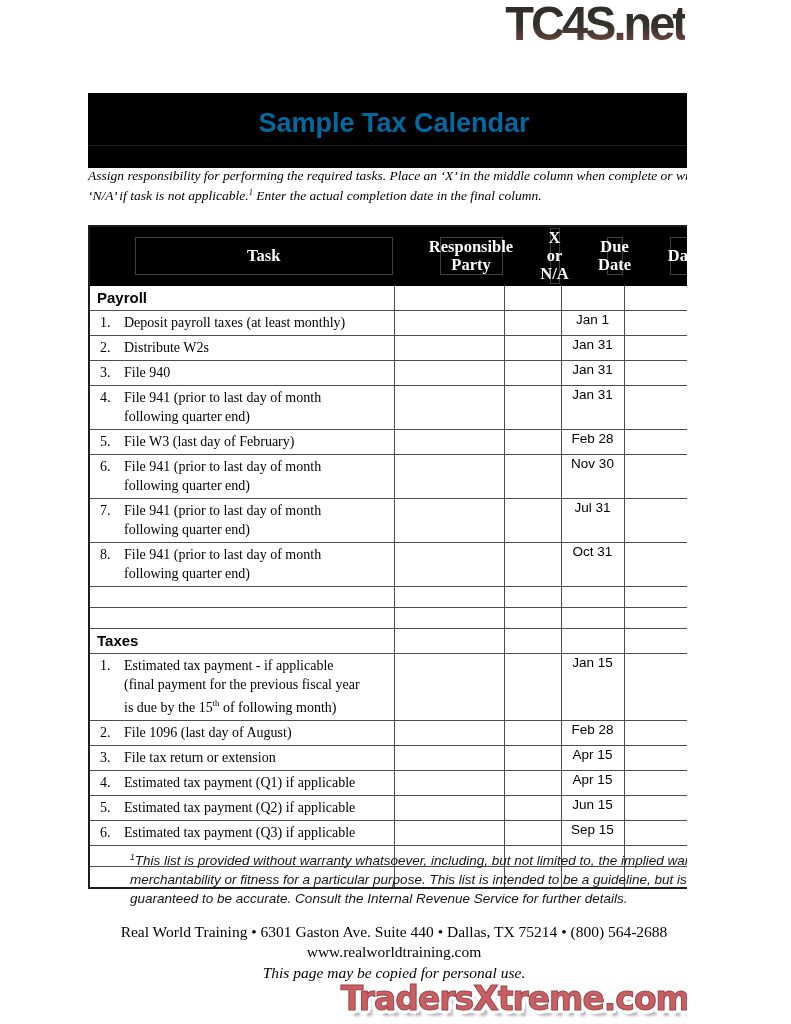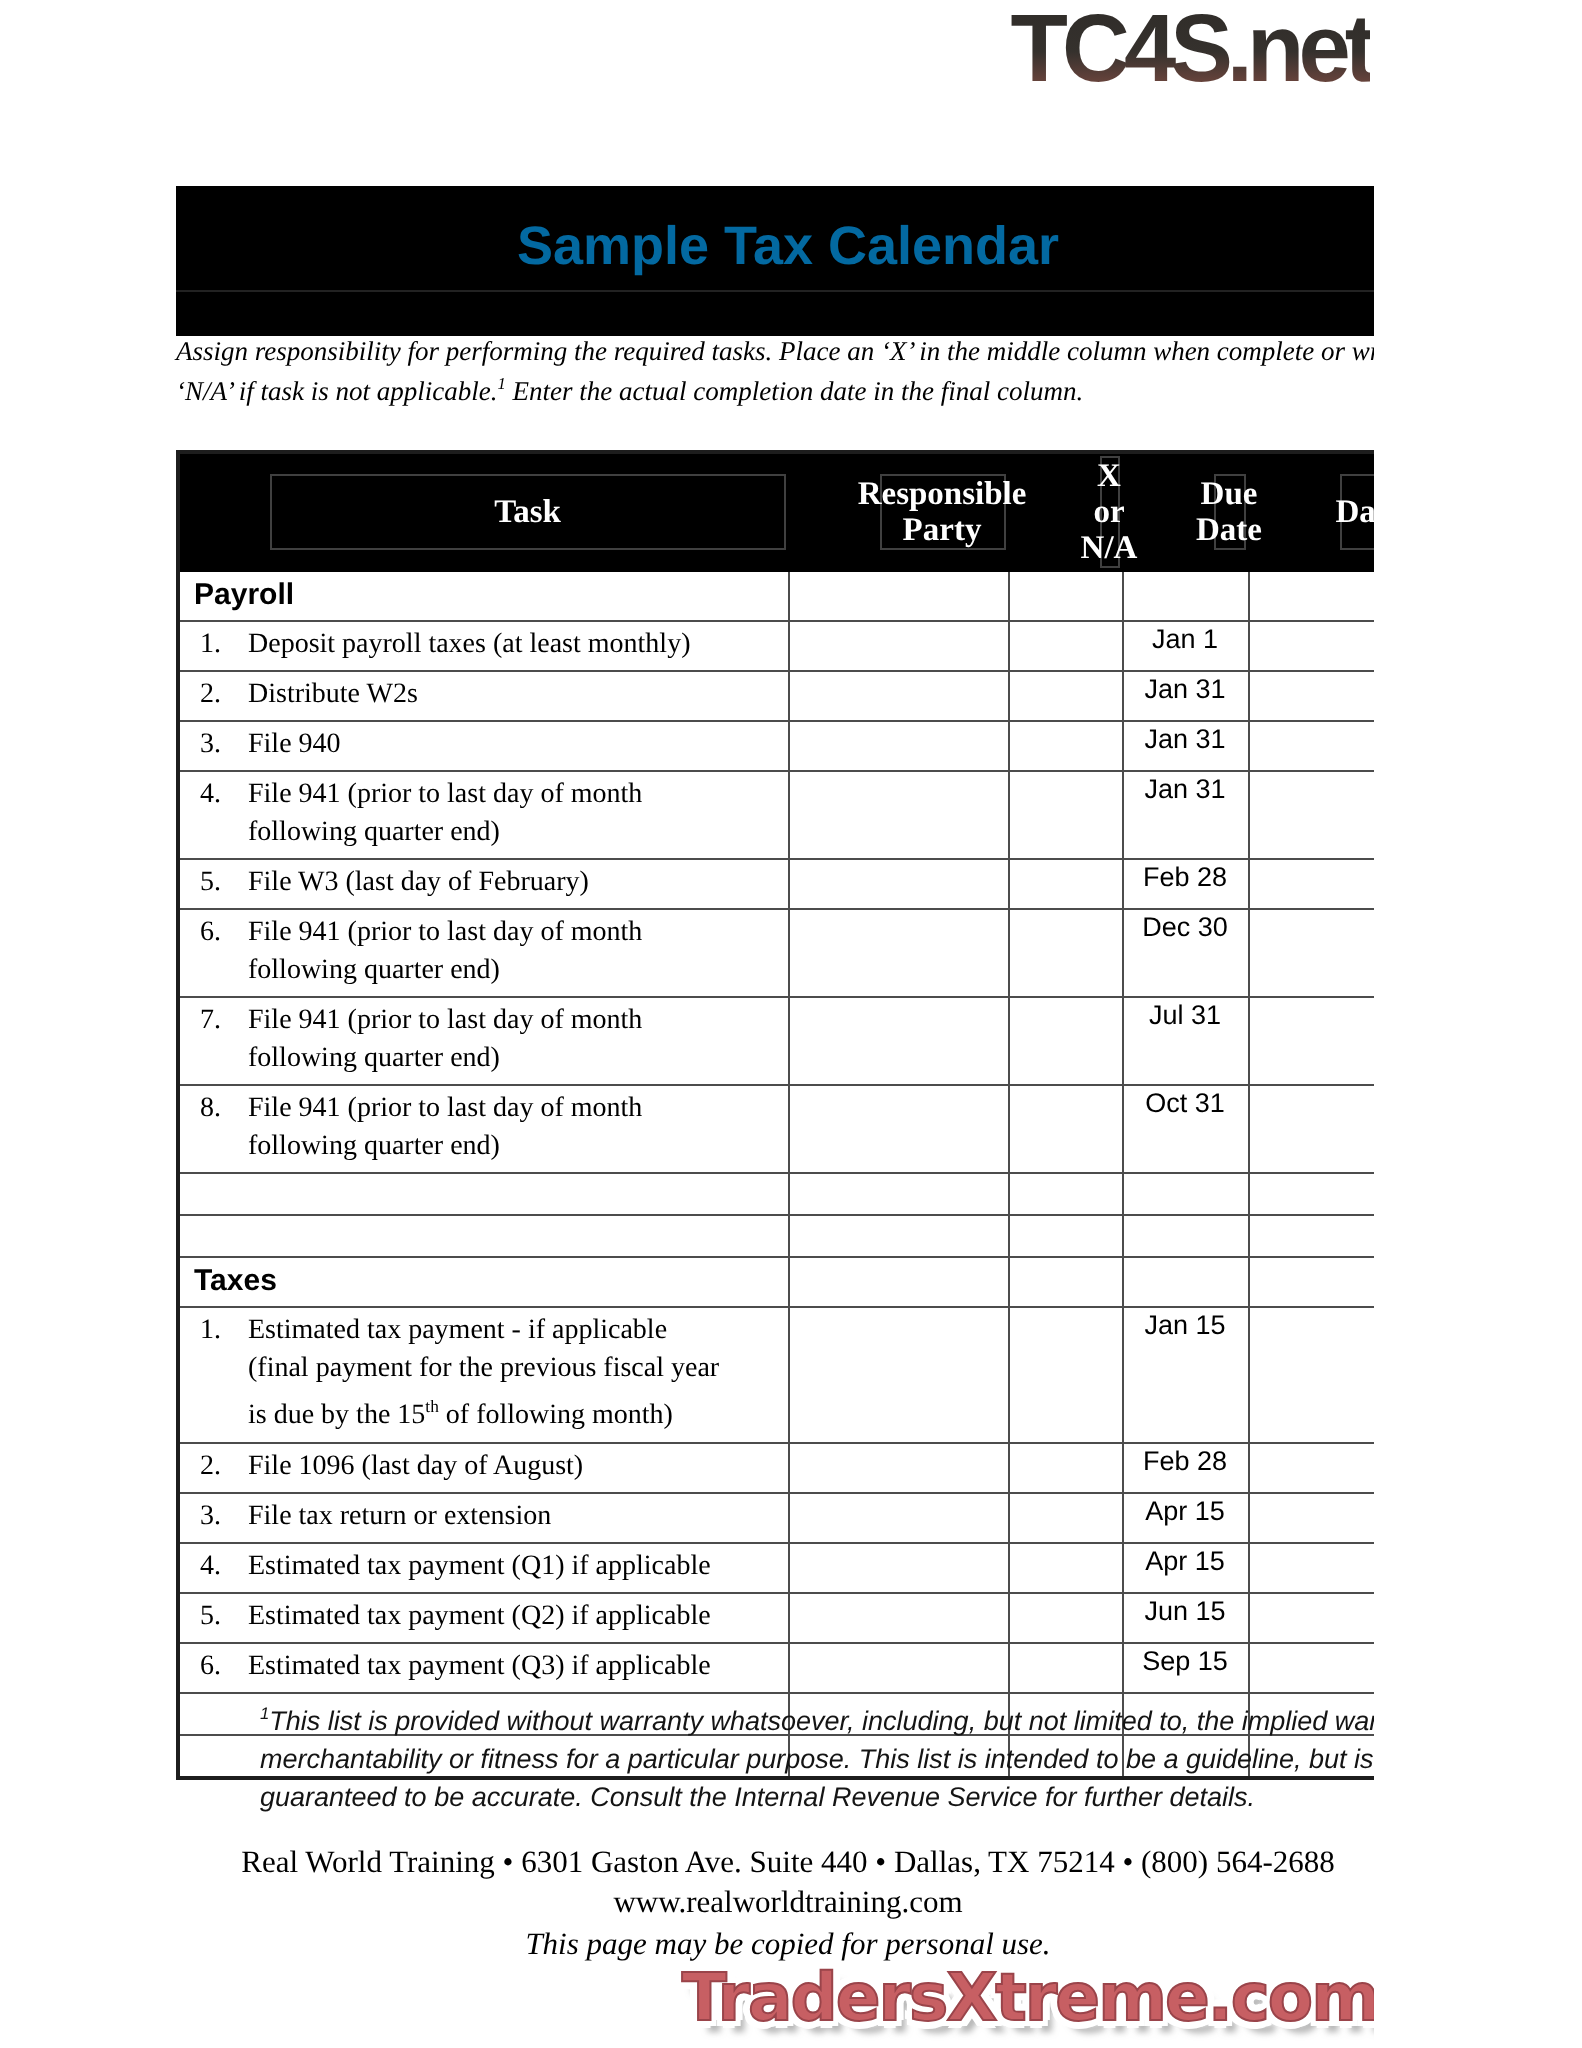--- a/index.html
+++ b/index.html
@@ -186,21 +186,21 @@
         <tr>
           <td>
             <div class="task-wrap">
               <span class="task-num">6.</span>
               <span class="task-text">File 941 (prior to last day of month
 following quarter end)</span>
             </div>
           </td>
           <td></td>
           <td></td>
-          <td class="due-cell">Dec 30</td>
+          <td class="due-cell">Nov 30</td>
           <td></td>
         </tr>
         <tr>
           <td>
             <div class="task-wrap">
               <span class="task-num">7.</span>
               <span class="task-text">File 941 (prior to last day of month
 following quarter end)</span>
             </div>
           </td>

